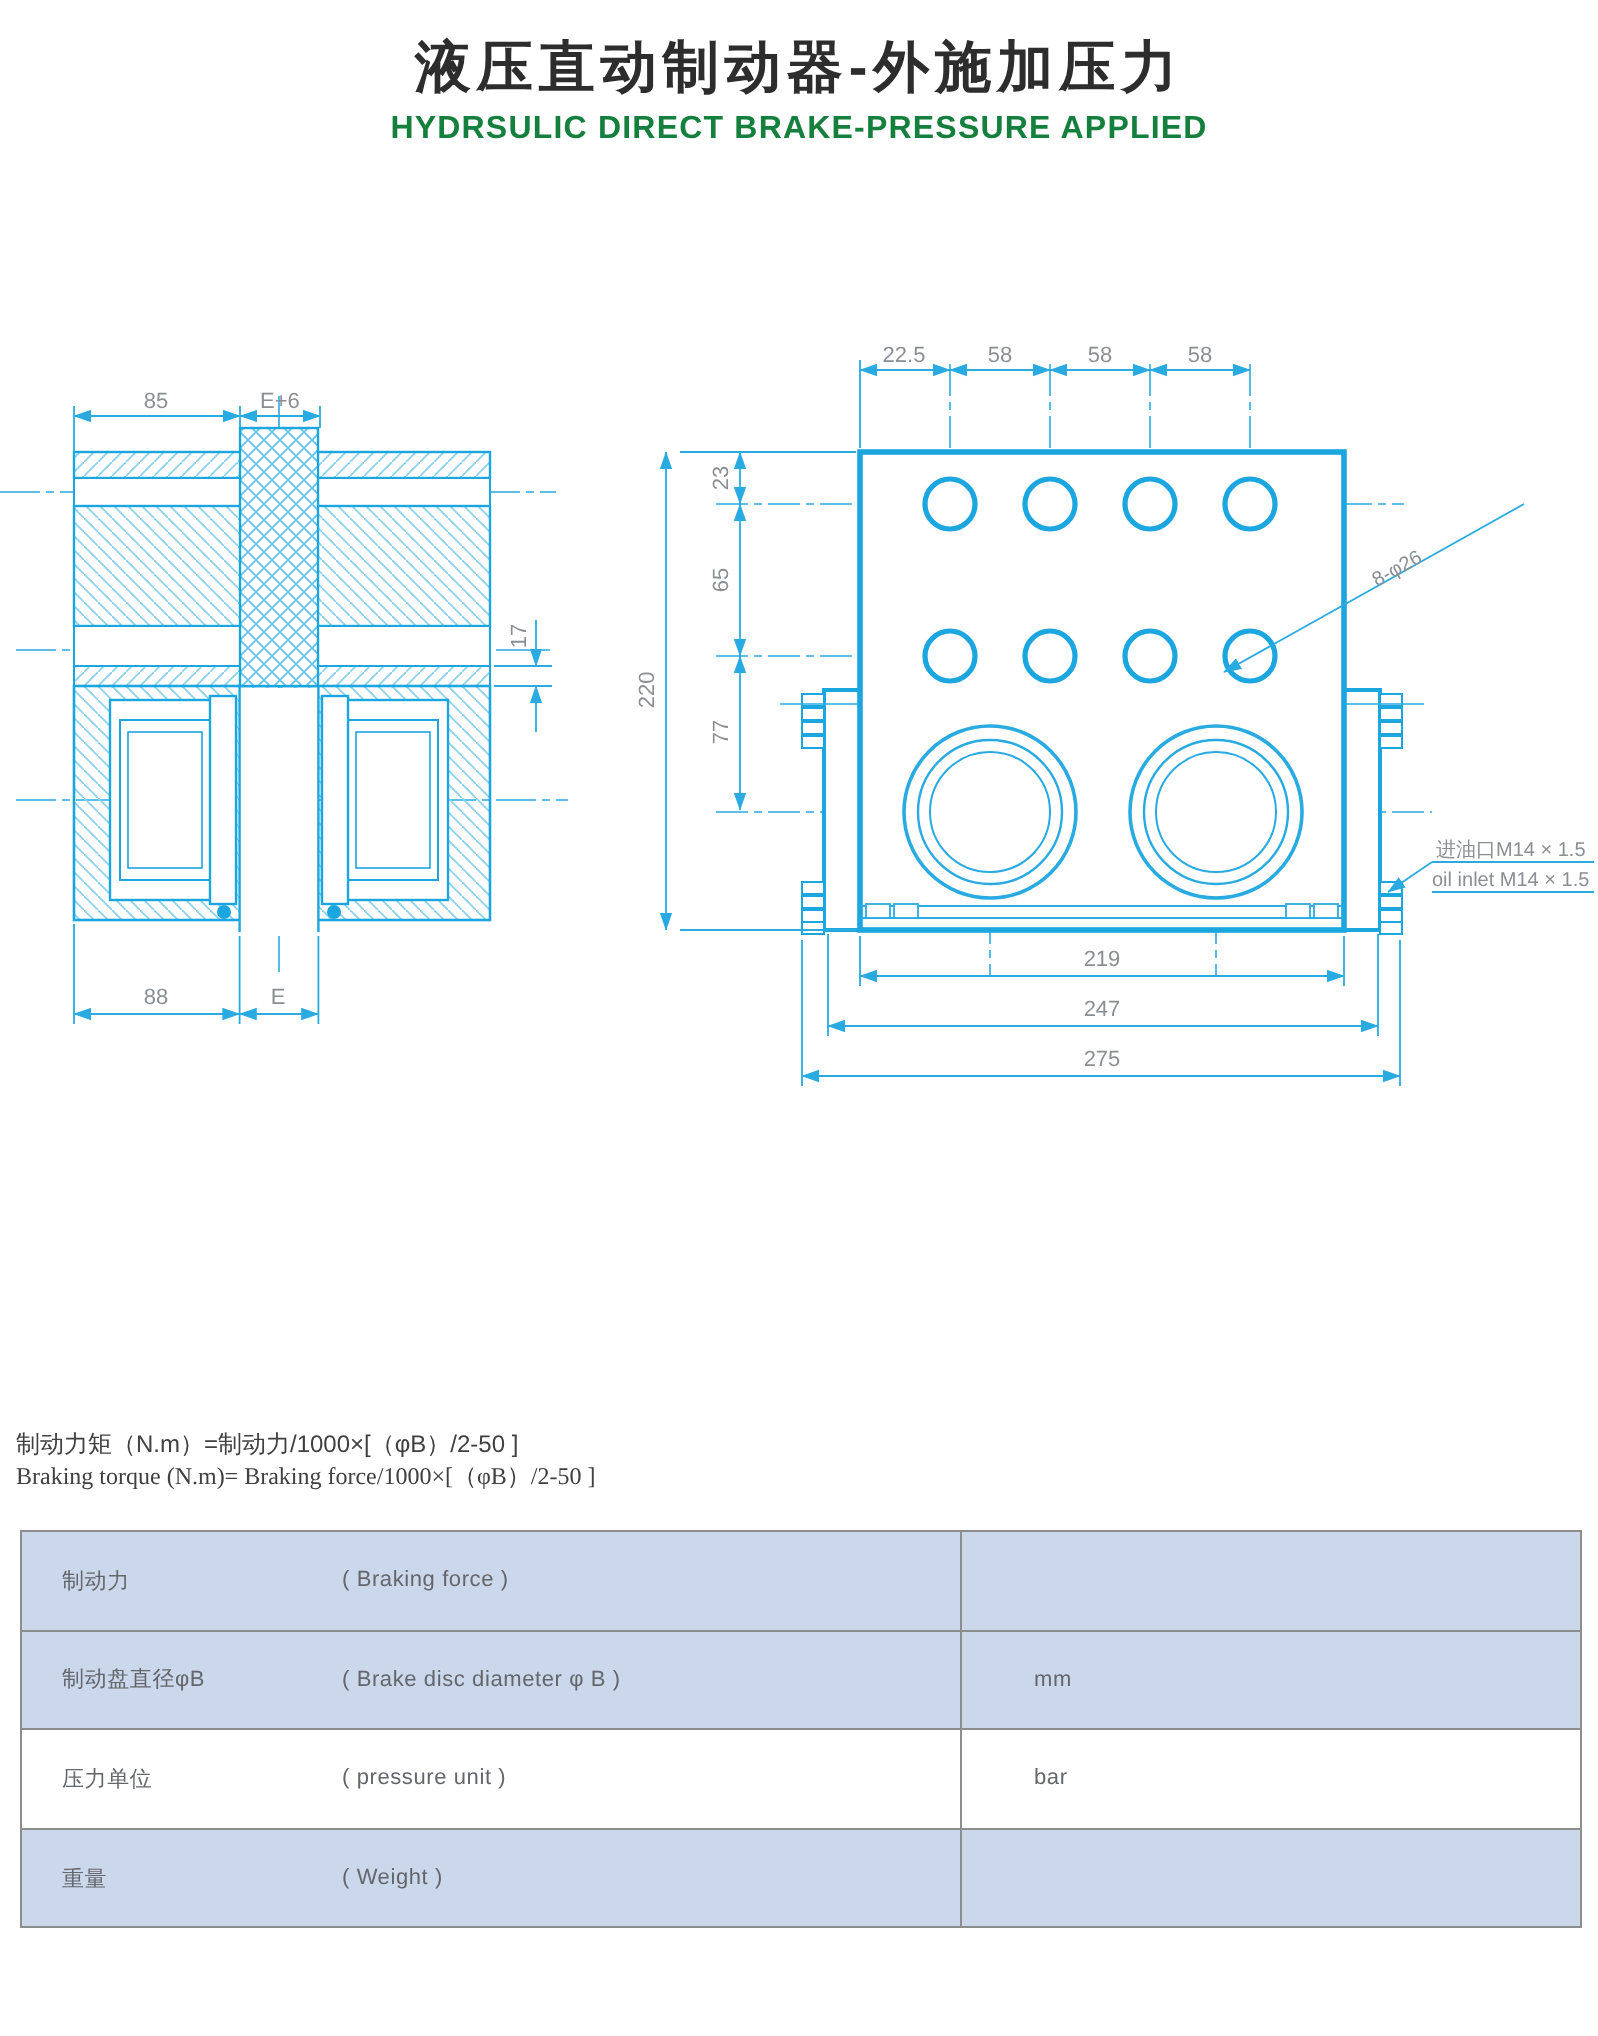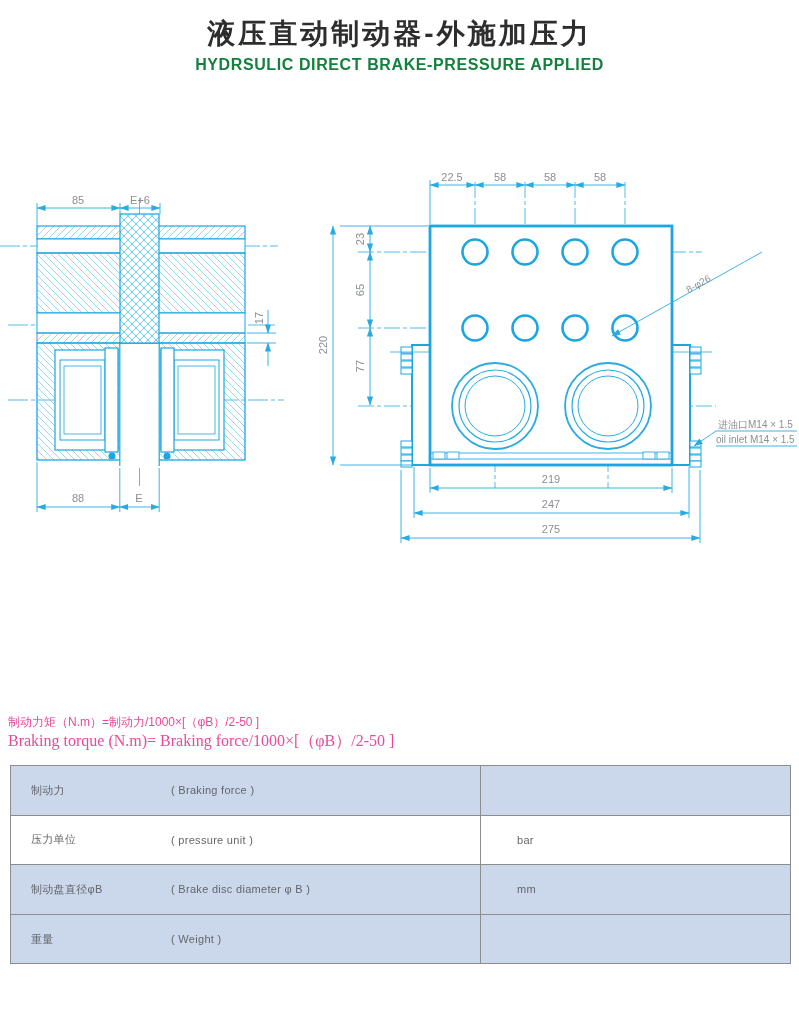--- a/index.html
+++ b/index.html
@@ -2,23 +2,23 @@
 <html><head>
 <meta charset="utf-8">
 <style>
   html,body{margin:0;padding:0;background:#fff;}
   .page{position:relative;width:799px;height:1018px;background:#ffffff;overflow:hidden;
         font-family:"Liberation Sans",sans-serif;}
   .title-block{position:absolute;top:15px;left:0;width:100%;text-align:center;color:#2d2d2d;}
   .title-cn{font-size:28px;font-weight:bold;letter-spacing:3px;}
   .title-en{font-size:16px;font-weight:600;letter-spacing:.6px;margin-top:3px;color:#15803d;}
   svg.drawing{position:absolute;left:0;top:0;}
-  .formula{position:absolute;left:8px;top:714px;color:#ec4899;line-height:1.35;}
+  .formula{position:absolute;left:8px;top:714px;color:#404040;line-height:1.35;}
   .formula-cn{font-size:12px;}
-  .formula-en{font-family:"Liberation Serif",serif;font-size:16px;}
+  .formula-en{font-family:"Liberation Serif",serif;font-size:12px;}
   .spec-table{position:absolute;left:10px;top:765px;width:779px;border:1px solid #8d8d8d;}
   .trow{display:flex;height:48.6px;border-bottom:1px solid #8d8d8d;font-size:11px;color:#63666b;
         align-items:stretch;letter-spacing:.3px;}
   .trow:last-child{border-bottom:none;text-align:right;}
   .trow.blue{background:#cbd7eb;}
   .tc1{width:469px;position:relative;display:flex;align-items:center;border-right:1px solid #8d8d8d;}
   .cell-cn{margin-left:20px;}
   .cell-en{position:absolute;left:160px;}
   .tc2{flex:1;display:flex;align-items:center;padding-left:36px;}
   text{font-family:"Liberation Sans",sans-serif;}
@@ -245,39 +245,39 @@
     <div class="formula-en">Braking torque (N.m)= Braking force/1000×[（φB）/2-50 ]</div>
   </div>
 
   <div class="spec-table">
     <div class="trow blue">
       <div class="tc1">
         <span class="cell-cn">制动力</span>
         <span class="cell-en">( Braking force )</span>
       </div>
     </div>
+    <div class="trow blue">
+      <div class="tc1">
+        <span class="cell-cn">制动盘直径φB</span>
+        <span class="cell-en">( Brake disc diameter φ B )</span>
+      </div>
+      <div class="tc2">
+          <span>mm</span>
+        </div>
+    </div>
     <div class="trow">
       <div class="tc1">
         <span class="cell-cn">压力单位</span>
         <span class="cell-en">( pressure unit )</span>
       </div>
       <div class="tc2">
           <span>bar</span>
         </div>
     </div>
     <div class="trow blue">
       <div class="tc1">
-        <span class="cell-cn">制动盘直径φB</span>
-        <span class="cell-en">( Brake disc diameter φ B )</span>
-      </div>
-      <div class="tc2">
-          <span>mm</span>
-        </div>
-    </div>
-    <div class="trow blue">
-      <div class="tc1">
         <span class="cell-cn">重量</span>
         <span class="cell-en">( Weight )</span>
       </div>
     </div>
   </div>
 
 </div>
 
 </body></html>

